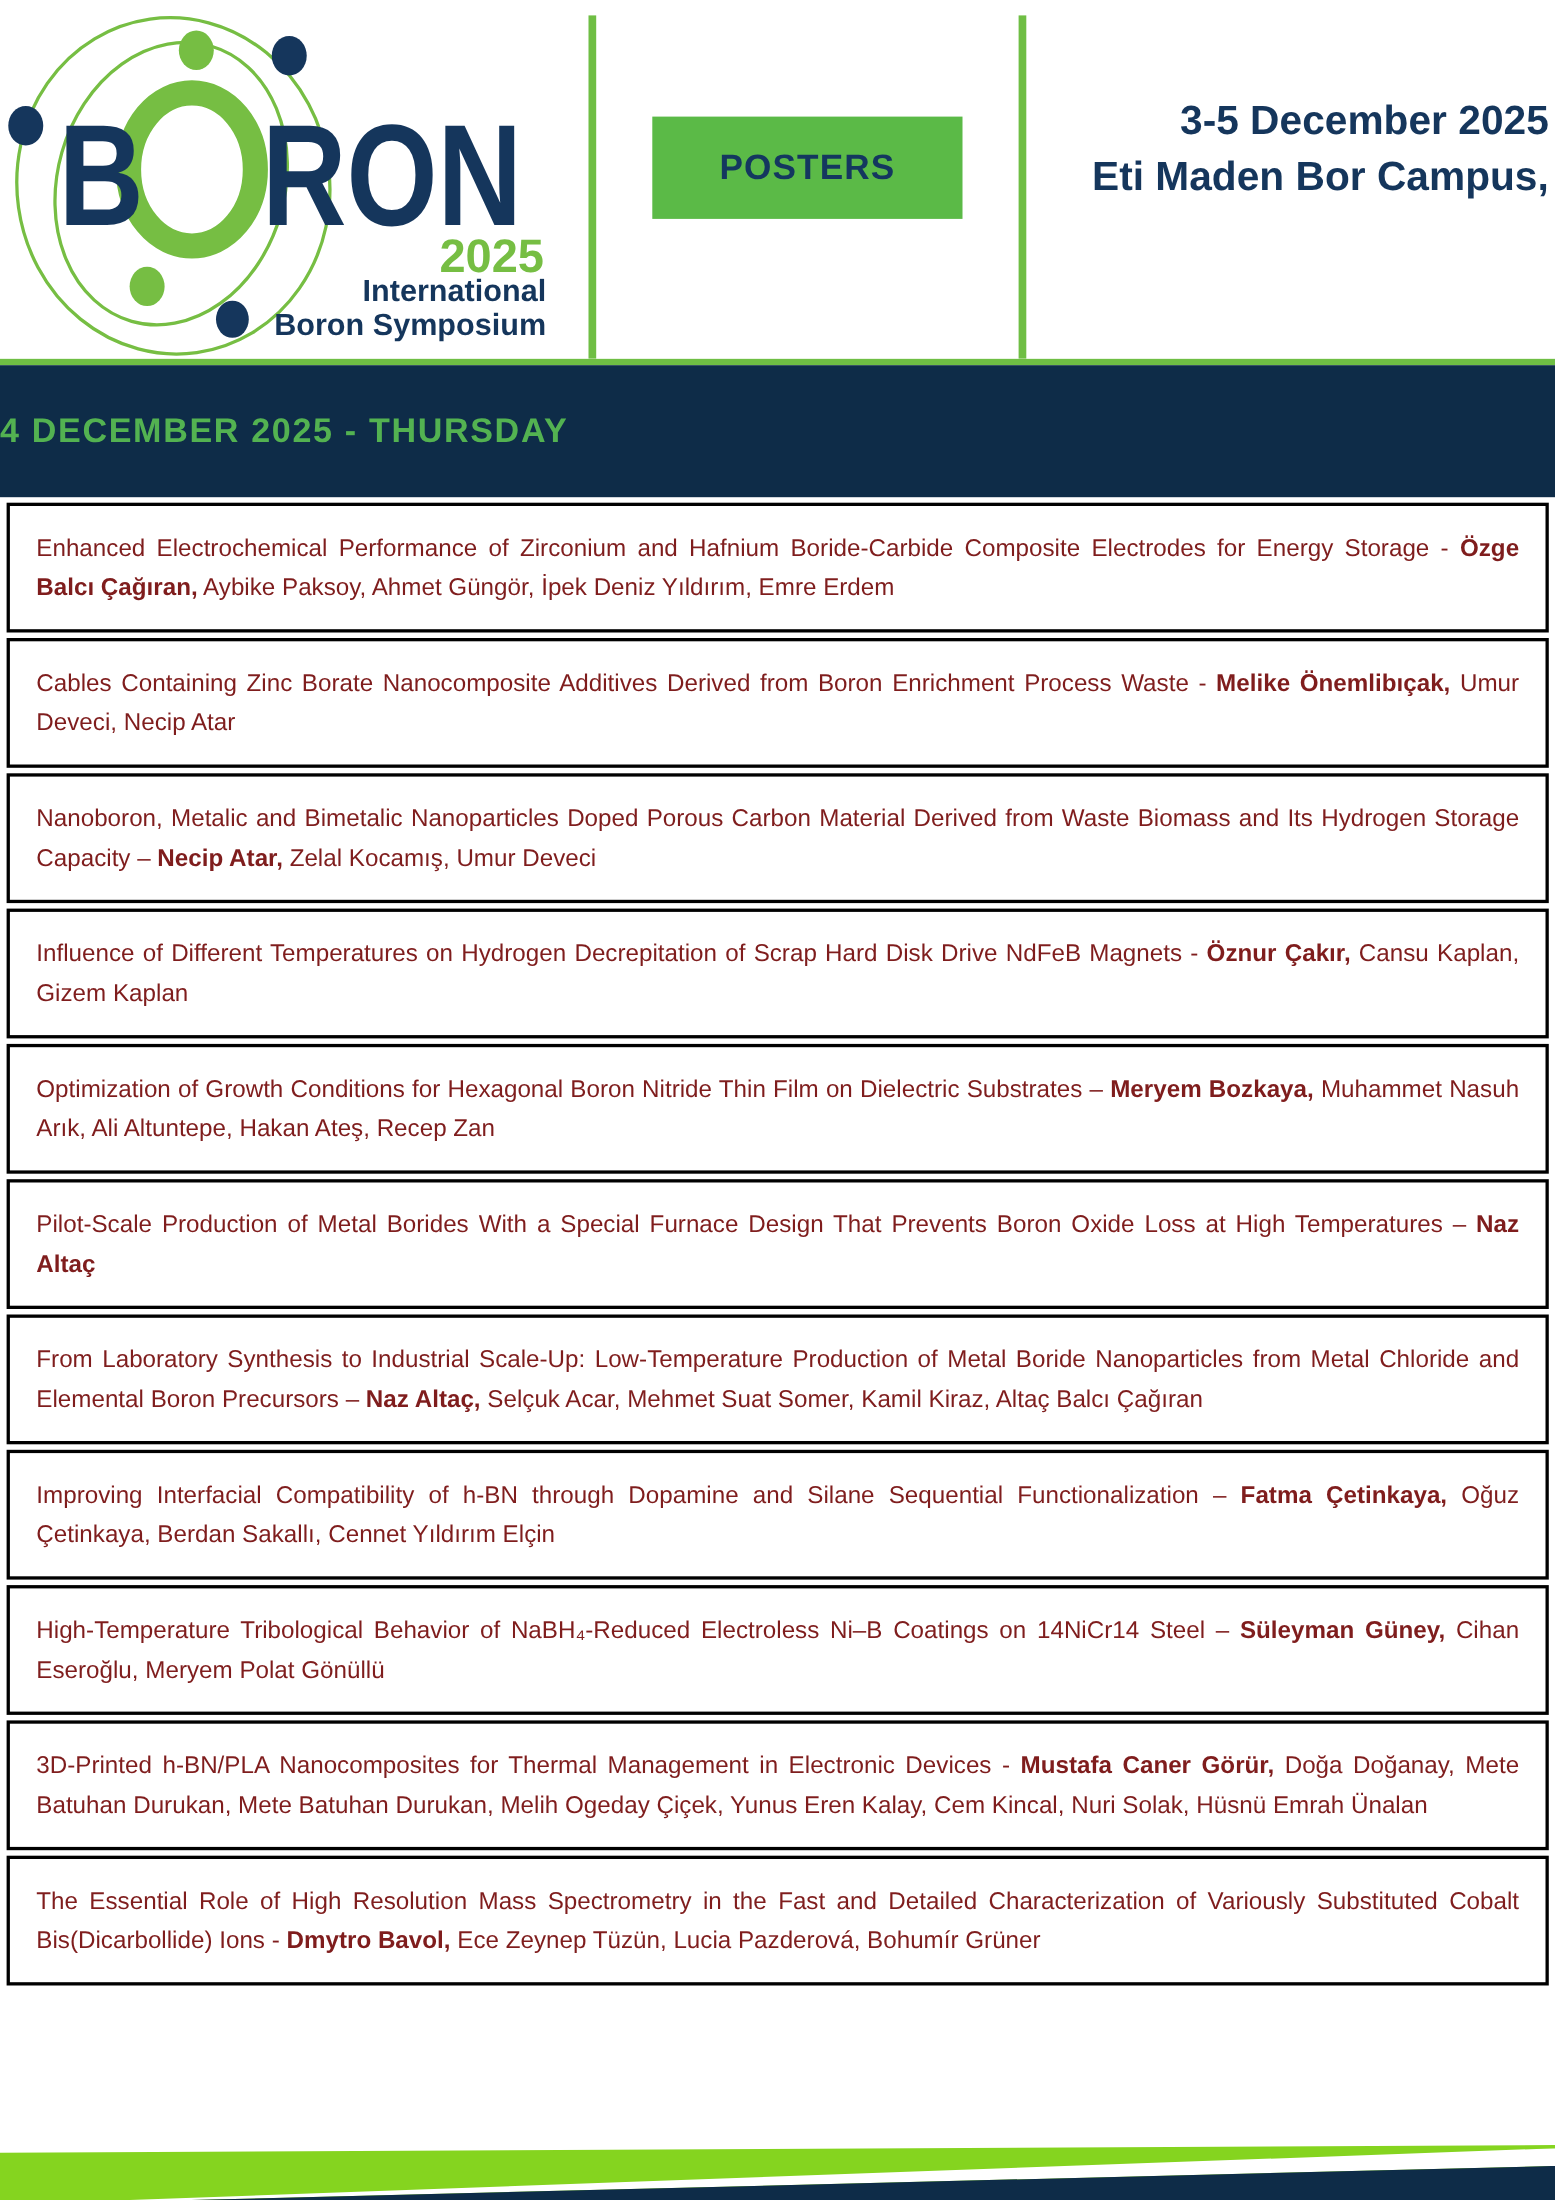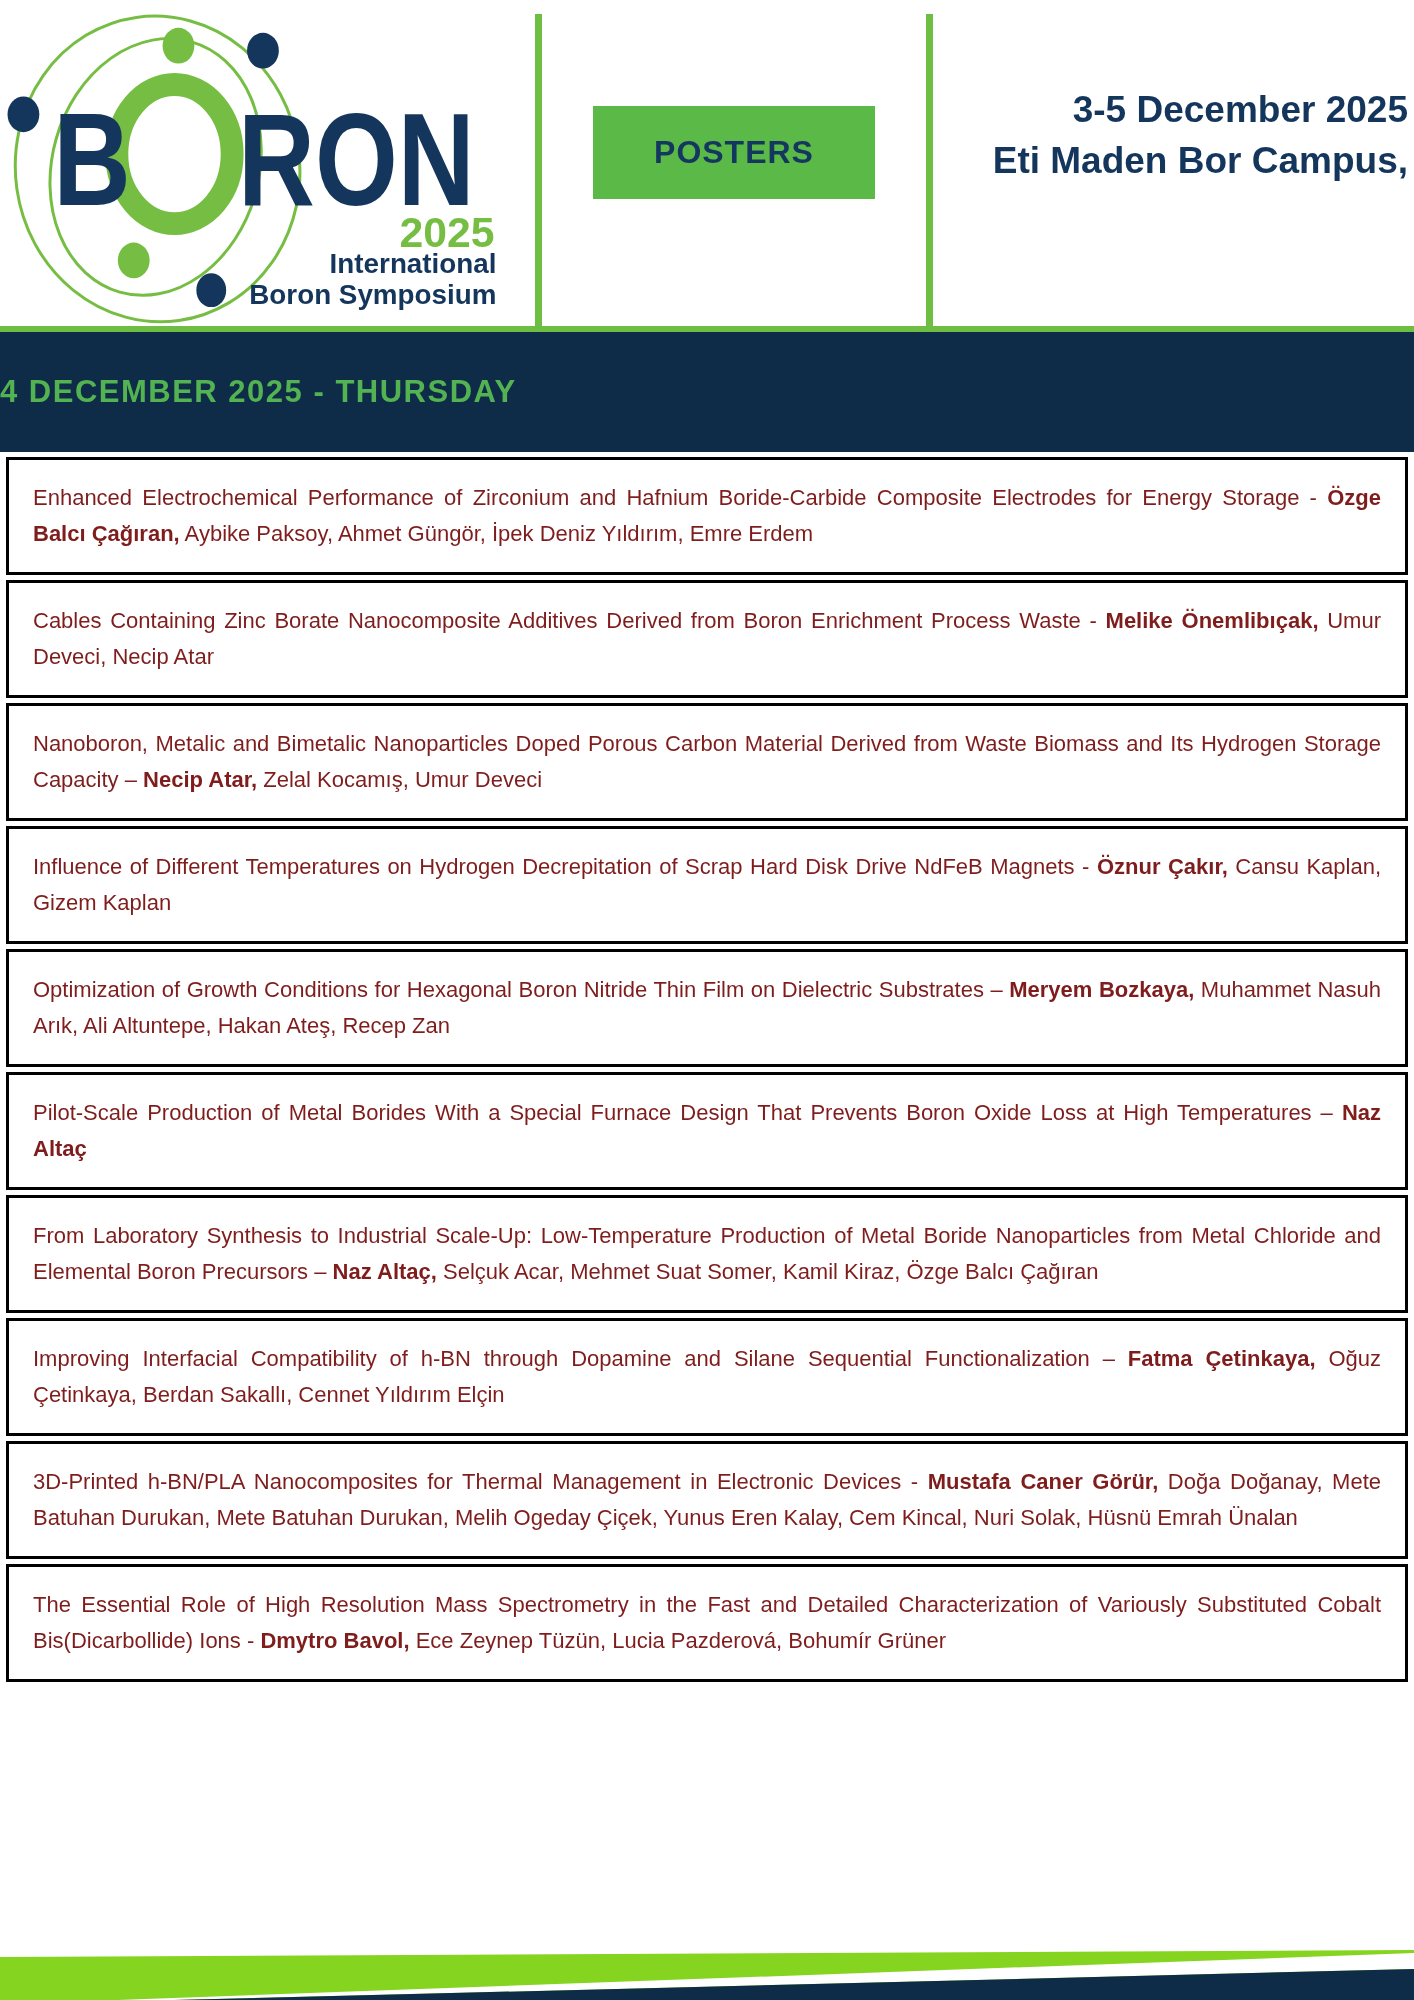--- a/index.html
+++ b/index.html
@@ -137,27 +137,30 @@
 
     <div class="session-row">
       <p class="session-text"><span class="t">Optimization of Growth Conditions for Hexagonal Boron Nitride Thin Film on Dielectric Substrates – </span><span class="p">Meryem Bozkaya,</span><span class="a"> Muhammet Nasuh Arık, Ali Altuntepe, Hakan Ateş, Recep Zan</span></p>
     </div>
 
     <div class="session-row">
       <p class="session-text"><span class="t">Pilot-Scale Production of Metal Borides With a Special Furnace Design That Prevents Boron Oxide Loss at High Temperatures – </span><span class="p">Naz Altaç</span><span class="a"></span></p>
     </div>
 
     <div class="session-row">
-      <p class="session-text"><span class="t">From Laboratory Synthesis to Industrial Scale-Up: Low-Temperature Production of Metal Boride Nanoparticles from Metal Chloride and Elemental Boron Precursors – </span><span class="p">Naz Altaç,</span><span class="a"> Selçuk Acar, Mehmet Suat Somer, Kamil Kiraz, Özge Balcı Çağıran</span></p>
+      <p class="session-text"><span class="t">From Laboratory Synthesis to Industrial Scale-Up: Low-Temperature Production of Metal Boride Nanoparticles from Metal Chloride and Elemental Boron Precursors – </span><span class="p">Naz Altaç,</span><span class="a"> Selçuk Acar, Mehmet Suat Somer, Kamil Kiraz, Altaç Balcı Çağıran</span></p>
     </div>
 
     <div class="session-row">
       <p class="session-text"><span class="t">Improving Interfacial Compatibility of h-BN through Dopamine and Silane Sequential Functionalization – </span><span class="p">Fatma Çetinkaya,</span><span class="a"> Oğuz Çetinkaya, Berdan Sakallı, Cennet Yıldırım Elçin</span></p>
     </div>
 
+    <div class="session-row">
+      <p class="session-text"><span class="t">High-Temperature Tribological Behavior of NaBH₄-Reduced Electroless Ni–B Coatings on 14NiCr14 Steel – </span><span class="p">Süleyman Güney,</span><span class="a"> Cihan Eseroğlu, Meryem Polat Gönüllü</span></p>
+    </div>
 
     <div class="session-row">
       <p class="session-text"><span class="t">3D-Printed h-BN/PLA Nanocomposites for Thermal Management in Electronic Devices - </span><span class="p">Mustafa Caner Görür,</span><span class="a"> Doğa Doğanay, Mete Batuhan Durukan, Mete Batuhan Durukan, Melih Ogeday Çiçek, Yunus Eren Kalay, Cem Kincal, Nuri Solak, Hüsnü Emrah Ünalan</span></p>
     </div>
 
 
     <div class="session-row">
       <p class="session-text"><span class="t">The Essential Role of High Resolution Mass Spectrometry in the Fast and Detailed Characterization of Variously Substituted Cobalt Bis(Dicarbollide) Ions - </span><span class="p">Dmytro Bavol,</span><span class="a"> Ece Zeynep Tüzün, Lucia Pazderová, Bohumír Grüner</span></p>
     </div>
   </div>

